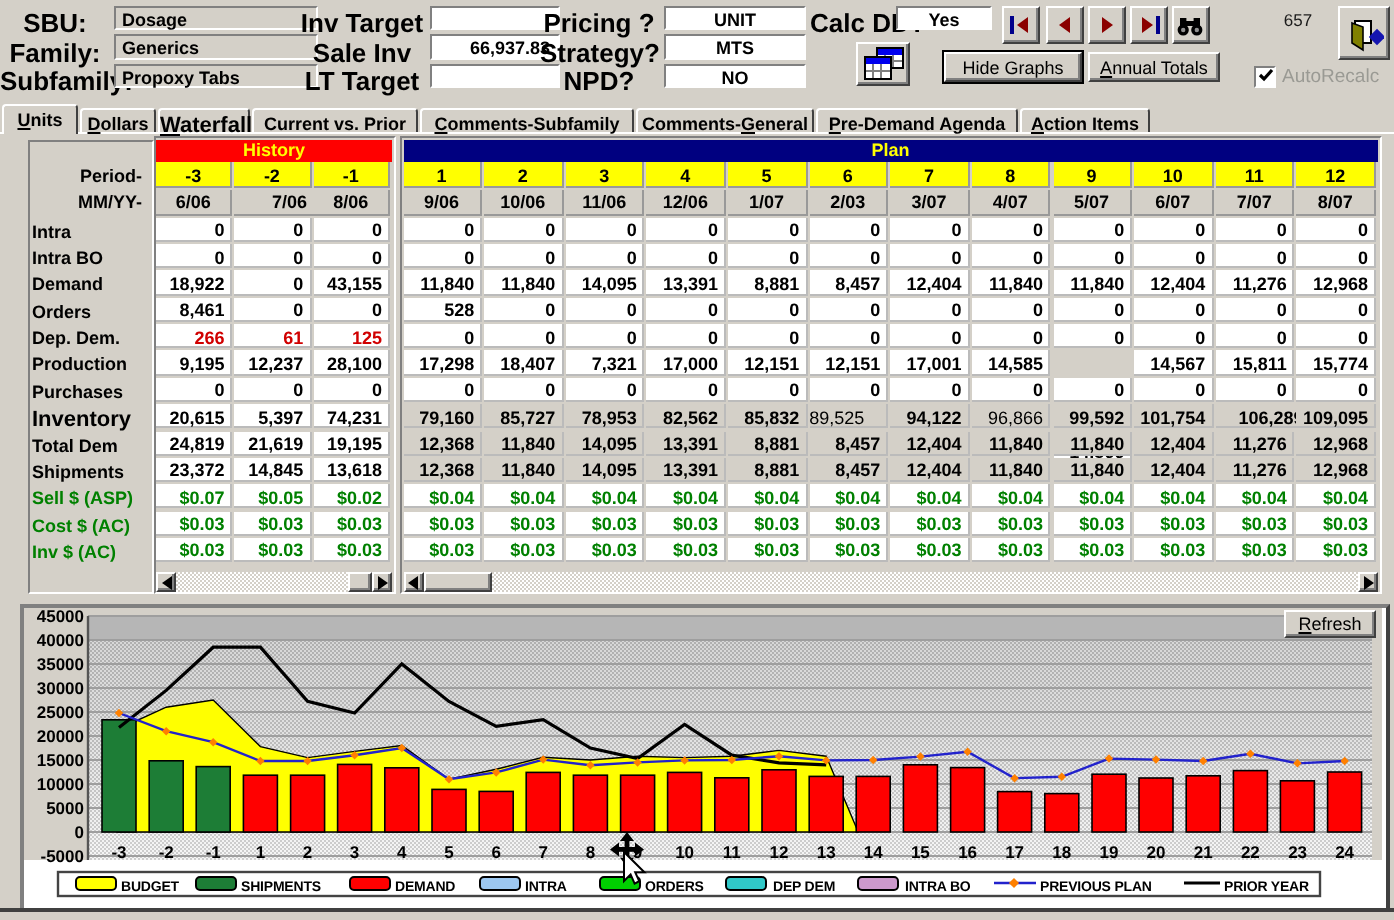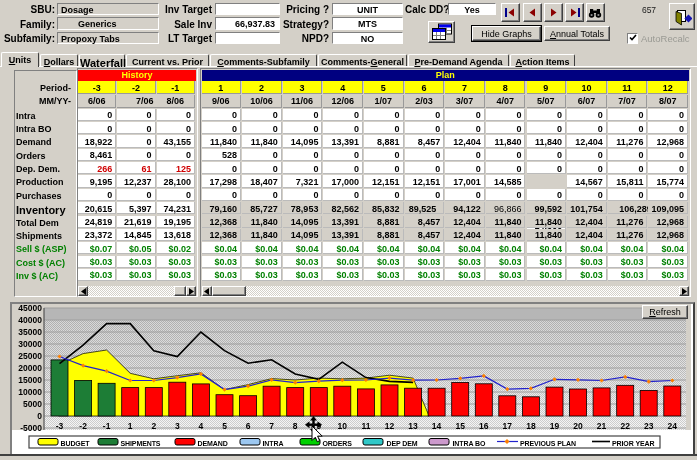--- a/index.html
+++ b/index.html
@@ -1,25 +1,25 @@
 <!DOCTYPE html>
 <html><head><meta charset="utf-8"><style>
 *{margin:0;padding:0;box-sizing:border-box;}
 body{width:697px;height:460px;background:#d4d0c8;font-family:"Liberation Sans",sans-serif;position:relative;overflow:hidden;}
 div{position:absolute;}
-.lbl{font-weight:bold;font-size:10px;text-align:right;color:#000;white-space:nowrap;}
+.lbl{font-weight:bold;font-size:13px;text-align:center;color:#000;white-space:nowrap;}
 .fld{border-top:1px solid #808080;border-left:1px solid #808080;border-bottom:1px solid #fff;border-right:1px solid #fff;font-weight:bold;font-size:9px;color:#000;}
 .btn{background:#d4d0c8;border-top:1px solid #fff;border-left:1px solid #fff;border-bottom:1px solid #404040;border-right:1px solid #404040;box-shadow:inset -1px -1px 0 #808080;font-size:9px;color:#000;text-align:center;}
 u{text-decoration:underline;}
 svg{display:block;margin:0 auto;}
 </style></head><body>
 <div class="lbl" style="left:0px;top:4px;width:55px;height:10px;"><span class="lbl" style="position:static">SBU:</span></div>
 <div class="fld" style="left:57px;top:2.5px;width:102px;height:12.5px;background:#d4d0c8;padding:1px 0 0 3px;">Dosage</div>
 <div class="lbl" style="left:0px;top:18.5px;width:55px;height:10px;"><span class="lbl" style="position:static">Family:</span></div>
-<div class="fld" style="left:57px;top:17px;width:102px;height:12.5px;background:#d4d0c8;padding:1px 0 0 20px;">Generics</div>
+<div class="fld" style="left:57px;top:17px;width:102px;height:12.5px;background:#d4d0c8;padding:1px 0 0 3px;">Generics</div>
 <div class="lbl" style="left:0px;top:33px;width:55px;height:10px;"><span class="lbl" style="position:static">Subfamily:</span></div>
 <div class="fld" style="left:57px;top:31.5px;width:102px;height:12.5px;background:#d4d0c8;padding:1px 0 0 3px;">Propoxy Tabs</div>
 <div class="lbl" style="left:150px;top:4px;width:62px;height:10px;">Inv Target</div>
 <div class="fld" style="left:215px;top:2.5px;width:65px;height:12.5px;background:#fff;"></div>
 <div class="lbl" style="left:150px;top:18.5px;width:62px;height:10px;">Sale Inv</div>
 <div class="fld" style="left:215px;top:17px;width:65px;height:12.5px;background:#fff;text-align:right;padding:1px 4px 0 0;">66,937.83</div>
 <div class="lbl" style="left:150px;top:33px;width:62px;height:10px;">LT Target</div>
 <div class="fld" style="left:215px;top:31.5px;width:65px;height:12.5px;background:#fff;"></div>
 <div class="lbl" style="left:270px;top:4px;width:59px;height:10px;">Pricing ?</div>
 <div class="fld" style="left:332px;top:2.5px;width:71px;height:12.5px;background:#fff;text-align:center;padding-top:1px;">UNIT</div>
@@ -280,21 +280,21 @@
 <div style="left:485.9px;top:188.8px;width:39.6px;height:12.3px;background:#fff;font-weight:bold;font-size:9px;text-align:right;color:#000;padding:1.5px 3px 0 0;border-right:1px solid #bbb;border-bottom:1px solid #bbb;">0</div>
 <div style="left:526.5px;top:188.8px;width:39.6px;height:12.3px;background:#fff;font-weight:bold;font-size:9px;text-align:right;color:#000;padding:1.5px 3px 0 0;border-right:1px solid #bbb;border-bottom:1px solid #bbb;">0</div>
 <div style="left:567.1px;top:188.8px;width:39.6px;height:12.3px;background:#fff;font-weight:bold;font-size:9px;text-align:right;color:#000;padding:1.5px 3px 0 0;border-right:1px solid #bbb;border-bottom:1px solid #bbb;">0</div>
 <div style="left:607.8px;top:188.8px;width:39.6px;height:12.3px;background:#fff;font-weight:bold;font-size:9px;text-align:right;color:#000;padding:1.5px 3px 0 0;border-right:1px solid #bbb;border-bottom:1px solid #bbb;">0</div>
 <div style="left:648.4px;top:188.8px;width:39.6px;height:12.3px;background:#fff;font-weight:bold;font-size:9px;text-align:right;color:#000;padding:1.5px 3px 0 0;border-right:1px solid #bbb;border-bottom:1px solid #bbb;">0</div>
 <div style="left:201.5px;top:202.2px;width:39.6px;height:12.3px;background:#d4d0c8;font-weight:bold;font-size:9px;text-align:right;color:#000;padding:1.5px 3px 0 0;border-right:1px solid #bbb;border-bottom:1px solid #bbb;">79,160</div>
 <div style="left:242.1px;top:202.2px;width:39.6px;height:12.3px;background:#d4d0c8;font-weight:bold;font-size:9px;text-align:right;color:#000;padding:1.5px 3px 0 0;border-right:1px solid #bbb;border-bottom:1px solid #bbb;">85,727</div>
 <div style="left:282.8px;top:202.2px;width:39.6px;height:12.3px;background:#d4d0c8;font-weight:bold;font-size:9px;text-align:right;color:#000;padding:1.5px 3px 0 0;border-right:1px solid #bbb;border-bottom:1px solid #bbb;">78,953</div>
 <div style="left:323.4px;top:202.2px;width:39.6px;height:12.3px;background:#d4d0c8;font-weight:bold;font-size:9px;text-align:right;color:#000;padding:1.5px 3px 0 0;border-right:1px solid #bbb;border-bottom:1px solid #bbb;">82,562</div>
 <div style="left:364px;top:202.2px;width:39.6px;height:12.3px;background:#d4d0c8;font-weight:bold;font-size:9px;text-align:right;color:#000;padding:1.5px 3px 0 0;border-right:1px solid #bbb;border-bottom:1px solid #bbb;">85,832</div>
-<div style="left:404.6px;top:202.2px;width:39.6px;height:12.3px;background:#d4d0c8;font-weight:bold;font-size:9px;text-align:center;color:#000;padding:1.5px 3px 0 0;border-right:1px solid #bbb;border-bottom:1px solid #bbb;">89,525</div>
+<div style="left:404.6px;top:202.2px;width:39.6px;height:12.3px;background:#d4d0c8;font-weight:normal;font-size:9px;text-align:left;color:#000;padding:1.5px 3px 0 0;border-right:1px solid #bbb;border-bottom:1px solid #bbb;">89,525</div>
 <div style="left:445.2px;top:202.2px;width:39.6px;height:12.3px;background:#d4d0c8;font-weight:bold;font-size:9px;text-align:right;color:#000;padding:1.5px 3px 0 0;border-right:1px solid #bbb;border-bottom:1px solid #bbb;">94,122</div>
 <div style="left:485.9px;top:202.2px;width:39.6px;height:12.3px;background:#d4d0c8;font-weight:normal;font-size:9px;text-align:right;color:#000;padding:1.5px 3px 0 0;border-right:1px solid #bbb;border-bottom:1px solid #bbb;">96,866</div>
 <div style="left:526.5px;top:202.2px;width:39.6px;height:12.3px;background:#d4d0c8;font-weight:bold;font-size:9px;text-align:right;color:#000;padding:1.5px 3px 0 0;border-right:1px solid #bbb;border-bottom:1px solid #bbb;">99,592</div>
 <div style="left:567.1px;top:202.2px;width:39.6px;height:12.3px;background:#d4d0c8;font-weight:bold;font-size:9px;text-align:right;color:#000;padding:1.5px 3px 0 0;border-right:1px solid #bbb;border-bottom:1px solid #bbb;">101,754</div>
 <div style="left:607.8px;top:202.2px;width:48px;height:12.3px;background:#d4d0c8;font-weight:bold;font-size:9px;text-align:right;color:#000;padding:1.5px 3px 0 0;border-right:1px solid #bbb;border-bottom:1px solid #bbb;">106,289</div>
 <div style="left:648.4px;top:202.2px;width:39.6px;height:12.3px;background:#d4d0c8;font-weight:bold;font-size:9px;text-align:right;color:#000;padding:1.5px 3px 0 0;border-right:1px solid #bbb;border-bottom:1px solid #bbb;">109,095</div>
 <div style="left:201.5px;top:215.5px;width:39.6px;height:12.3px;background:#d4d0c8;font-weight:bold;font-size:9px;text-align:right;color:#000;padding:1.5px 3px 0 0;border-right:1px solid #bbb;border-bottom:1px solid #bbb;">12,368</div>
 <div style="left:242.1px;top:215.5px;width:39.6px;height:12.3px;background:#d4d0c8;font-weight:bold;font-size:9px;text-align:right;color:#000;padding:1.5px 3px 0 0;border-right:1px solid #bbb;border-bottom:1px solid #bbb;">11,840</div>
 <div style="left:282.8px;top:215.5px;width:39.6px;height:12.3px;background:#d4d0c8;font-weight:bold;font-size:9px;text-align:right;color:#000;padding:1.5px 3px 0 0;border-right:1px solid #bbb;border-bottom:1px solid #bbb;">14,095</div>
 <div style="left:323.4px;top:215.5px;width:39.6px;height:12.3px;background:#d4d0c8;font-weight:bold;font-size:9px;text-align:right;color:#000;padding:1.5px 3px 0 0;border-right:1px solid #bbb;border-bottom:1px solid #bbb;">13,391</div>

